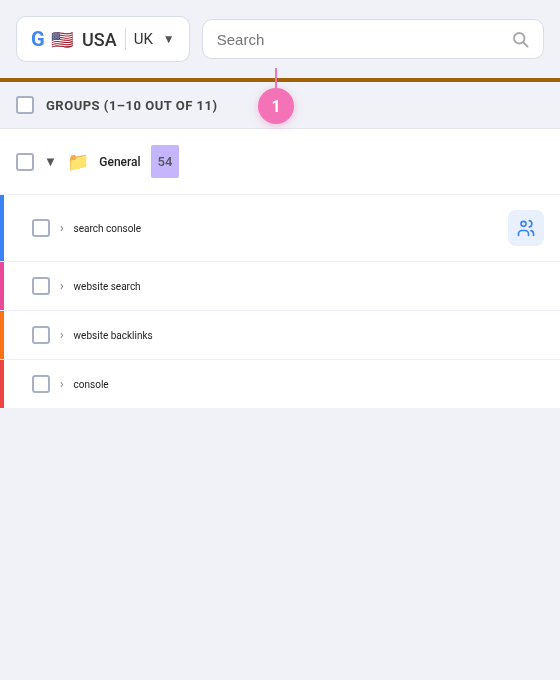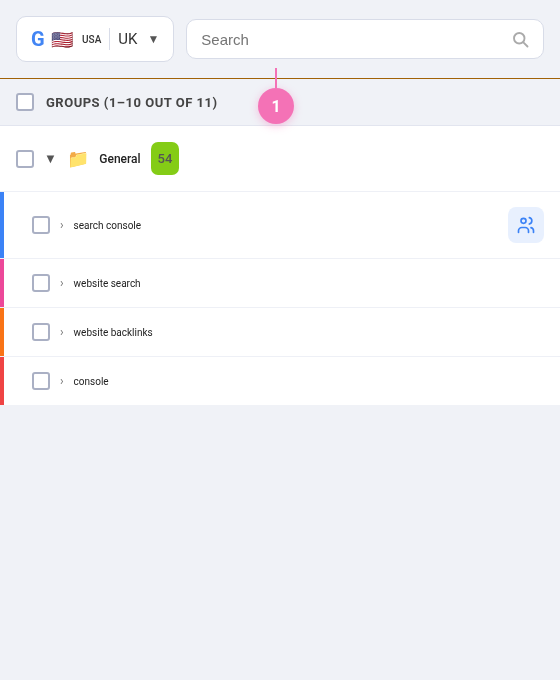--- a/index.html
+++ b/index.html
@@ -36,21 +36,21 @@
       font-weight: bold;
       color: #4285f4;
       letter-spacing: -1px;
     }
 
     .flag-emoji {
       font-size: 18px;
     }
 
     .country-label {
-      font-size: 10px;
+      font-size: 18px;
       font-weight: 500;
       color: #333;
     }
 
     .divider-v {
       width: 1px;
       height: 22px;
       background: #d8dce8;
     }
 
@@ -118,21 +118,21 @@
       margin: 0 auto;
       box-shadow: 0 2px 8px rgba(244,114,182,0.4);
     }
 
     .groups-header {
       display: flex;
       align-items: center;
       padding: 14px 16px;
       background: #f0f2f7;
       gap: 12px;
-      border-top: 1px solid #a16207;
+      border-top: 4px solid #a16207;
     }
 
     .checkbox {
       width: 18px;
       height: 18px;
       border: 2px solid #aab0c4;
       border-radius: 3px;
       flex-shrink: 0;
       background: #fff;
       cursor: pointer;
@@ -169,25 +169,25 @@
       font-size: 18px;
     }
 
     .general-label {
       font-size: 12px;
       font-weight: 500;
       color: #222;
     }
 
     .count-badge {
-      background: #84cc16;
+      background: #c4b5fd;
       color: #555;
       font-size: 13px;
       font-weight: 500;
-      border-radius: 7px;
+      border-radius: 2px;
       padding: 9px 7px;
     }
 
     .sub-item {
       display: flex;
       align-items: center;
       padding: 15px 16px 15px 32px;
       gap: 10px;
       border-bottom: 1px solid #eef0f6;
       background: #fff;

